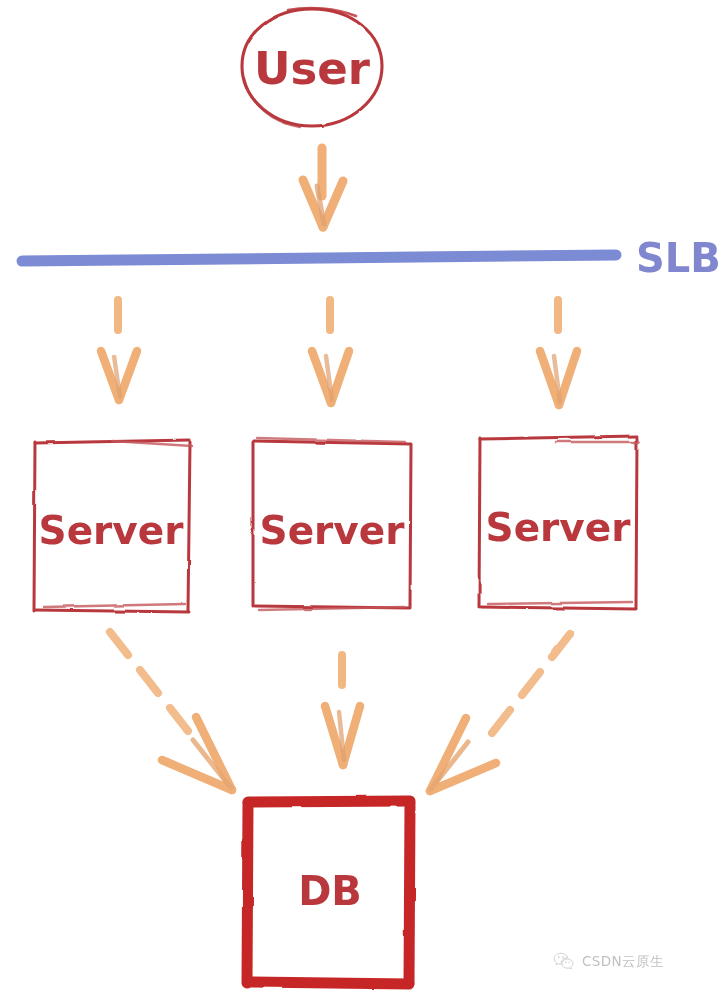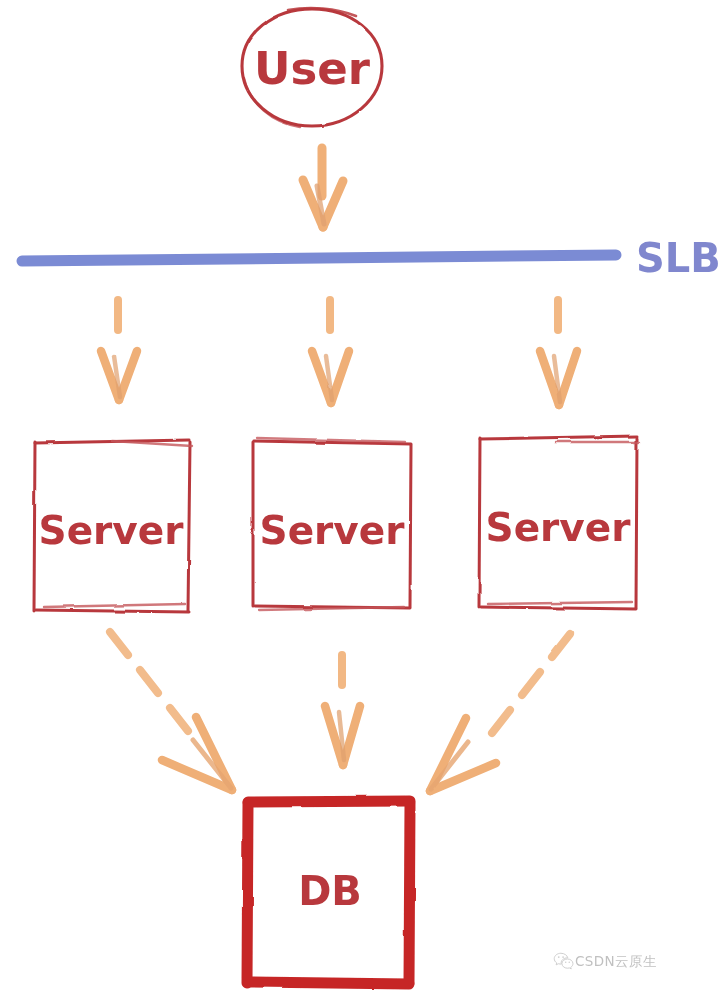--- a/index.html
+++ b/index.html
@@ -35,20 +35,21 @@
   .slb-label {
     fill: #8087CE;
   }
   
   #watermark {
     position: absolute;
     left: 553px;
     top: 952px;
     display: flex;
     align-items: center;
+    gap: 7px;
     opacity: 0.62;
   }
   #watermark .wm-text {
     font-family: "DejaVu Sans", sans-serif;
     font-size: 13.5px;
     color: #9a9a9a;
     letter-spacing: 0.4px;
     white-space: nowrap;
   }
   #watermark .wm-icon {

